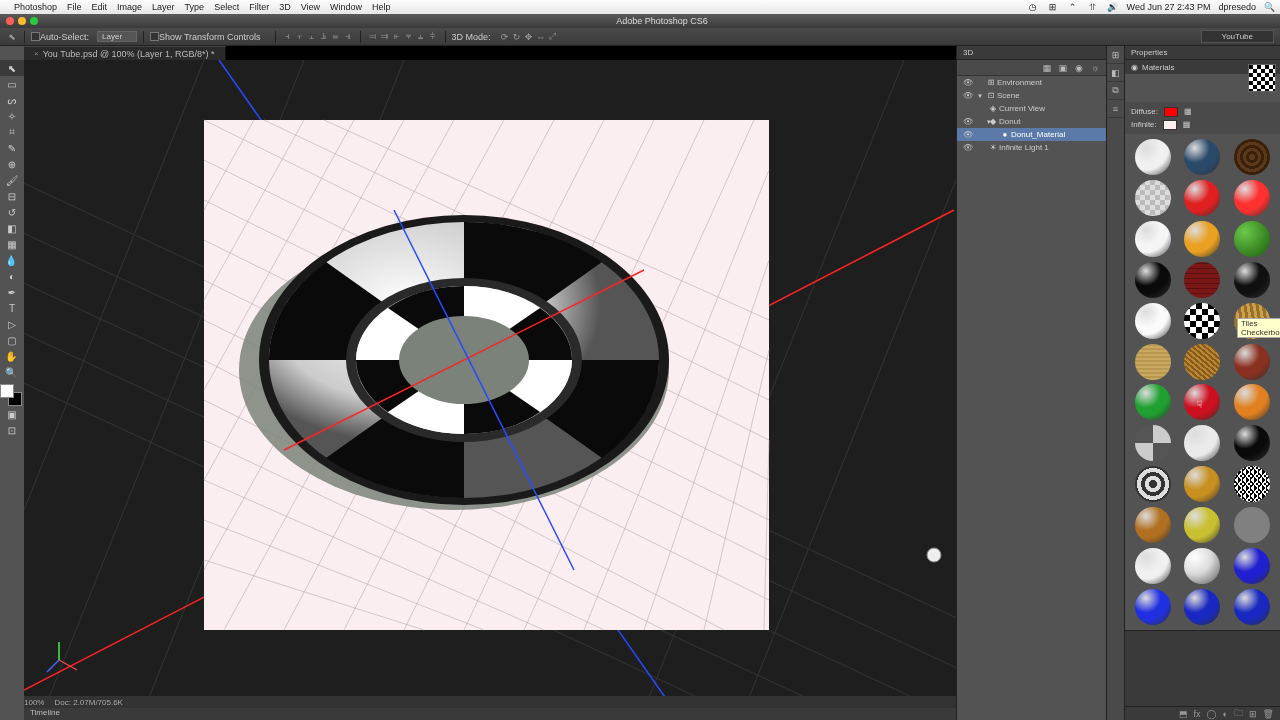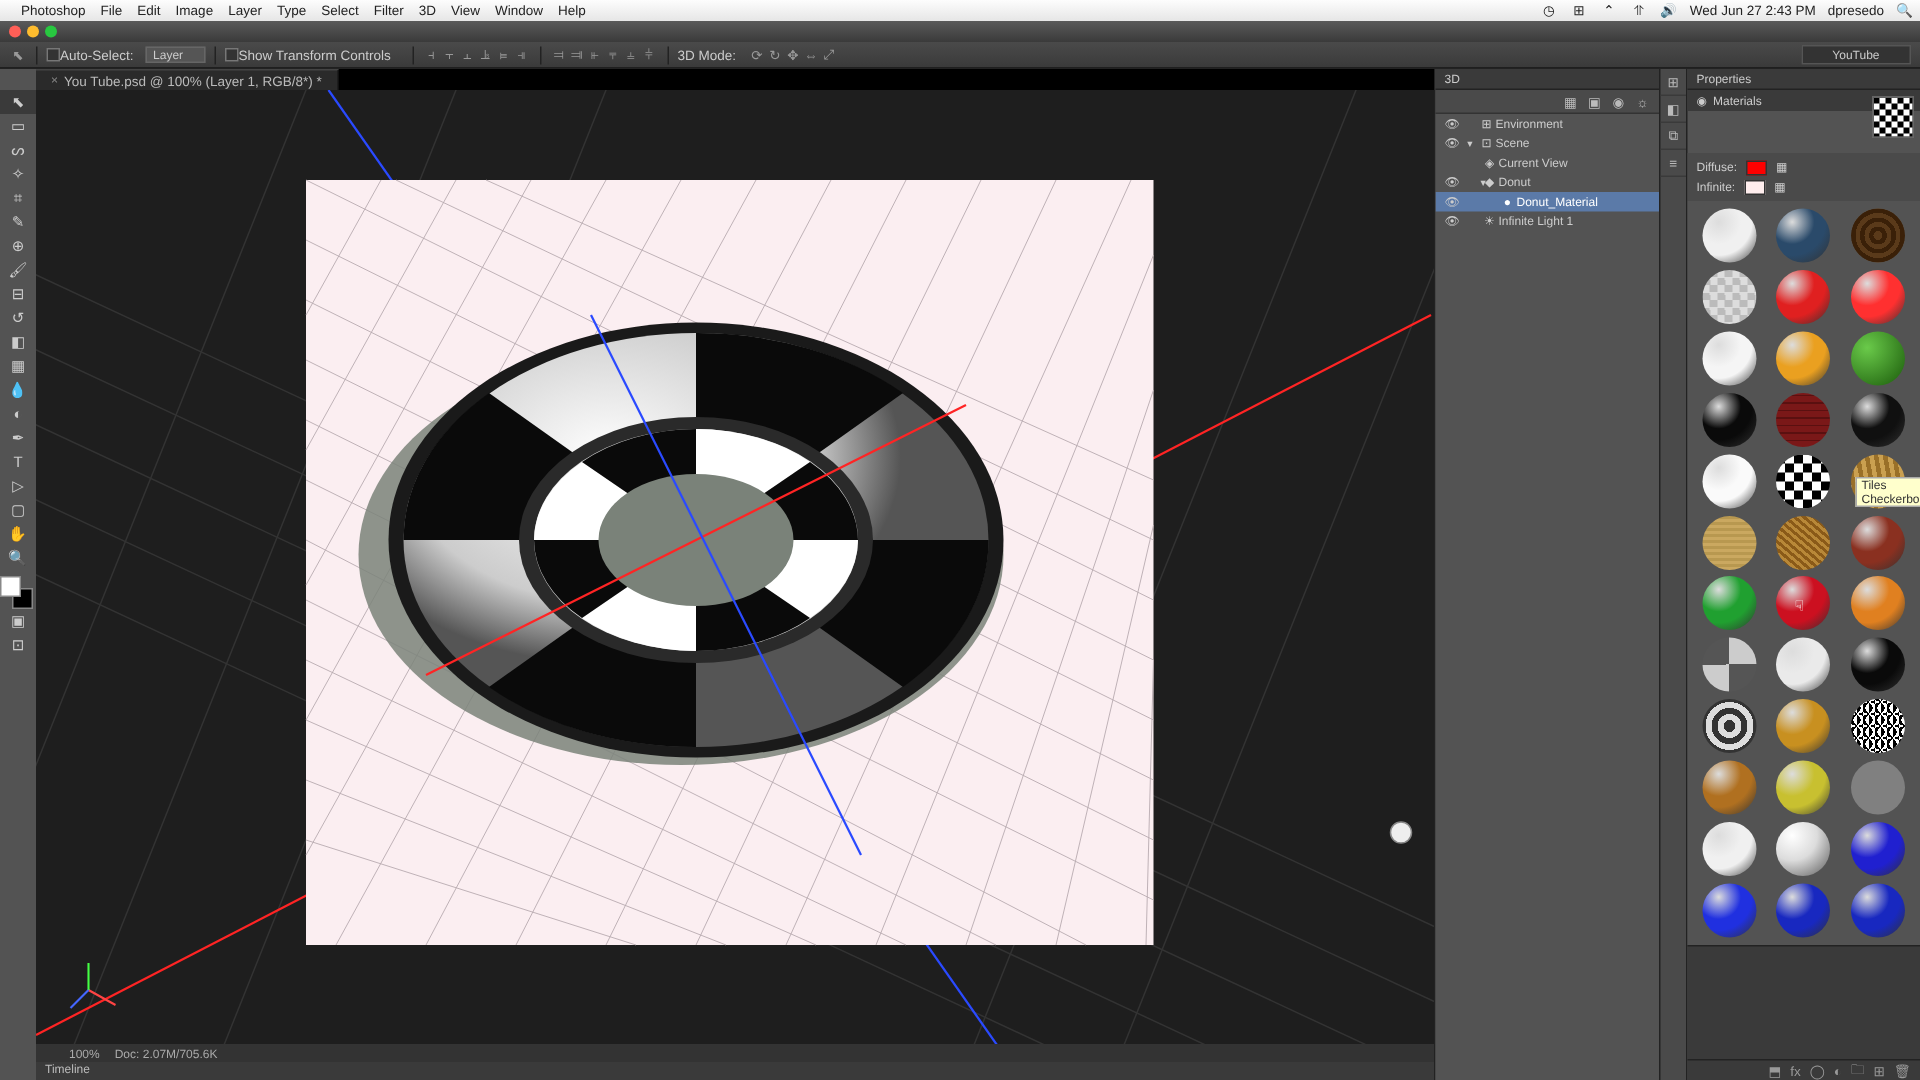--- a/index.html
+++ b/index.html
@@ -32,21 +32,21 @@
 .toolbox { position:absolute; top:46px; left:0; width:24px; bottom:0; background:#535353; z-index:95; display:flex; flex-direction:column; padding-top:14px; }
 .toolbox .tool { width:24px; height:16px; display:flex; align-items:center; justify-content:center; font-size:10px; color:#ccc; cursor:pointer; }
 .toolbox .tool.selected { background:#3a3a3a; }
 .toolbox .fgbg { margin-top:4px; position:relative; width:22px; height:22px; }
 .toolbox .fgbg .fg { position:absolute; top:0; left:0; width:14px;height:14px;background:#fff;border:1px solid #888; }
 .toolbox .fgbg .bg { position:absolute; bottom:0; right:0; width:14px;height:14px;background:#000;border:1px solid #888; }
 
 .canvas-area { position:absolute; top:60px; left:24px; width:932px; height:640px; background:#1e1e1e; overflow:hidden; z-index:10; }
 .canvas-area svg { width:100%; height:100%; }
 
-.statusbar { position:absolute; left:24px; bottom:12px; height:12px; width:932px; background:#333; color:#aaa; font-size:8px; display:flex; align-items:center; padding:0 22px; z-index:80; gap:10px; }
+.statusbar { position:absolute; left:24px; bottom:12px; height:12px; width:932px; background:#333; color:#aaa; font-size:8px; display:flex; align-items:center; padding:0 0; z-index:80; gap:10px; }
 .timeline-label { position:absolute; left:24px; bottom:0; height:12px; width:932px; background:#3a3a3a; color:#bbb; font-size:8px; padding:0 6px; display:flex; align-items:flex-start; z-index:79; }
 
 .right-panels { position:absolute; top:46px; right:0; width:324px; bottom:0; background:#535353; z-index:90; display:flex; }
 .iconstrip { width:18px; background:#4a4a4a; display:flex; flex-direction:column; border-left:1px solid #222; }
 .iconstrip .ico { height:18px; display:flex; align-items:center; justify-content:center; font-size:9px; color:#bbb; border-bottom:1px solid #3a3a3a; }
 
 .panel-3d { width:150px; background:#535353; display:flex; flex-direction:column; border-left:1px solid #222; }
 .panel-materials { flex:1; width:155px; display:flex; flex-direction:column; border-left:1px solid #222; }
 
 .panel-tab { height:14px; background:#3a3a3a; color:#ccc; font-size:8px; display:flex; align-items:center; padding:0 6px; border-bottom:1px solid #222; }
@@ -106,20 +106,21 @@
     <span class="icon">🔍</span>
   </div>
 </div>
 
 <div class="titlebar">
   <div class="traffic">
     <div class="dot r"></div>
     <div class="dot y"></div>
     <div class="dot g"></div>
   </div>
+  <div class="title">Adobe Photoshop CS6</div>
 </div>
 
 <div class="optionsbar">
   <span class="ob-icon">⬉</span>
   <span class="ob-sep"></span>
   <span class="ob-check"></span>
   <span class="ob-item">Auto-Select:</span>
   <span class="ob-dd">Layer</span>
   <span class="ob-sep"></span>
   <span class="ob-check"></span>

